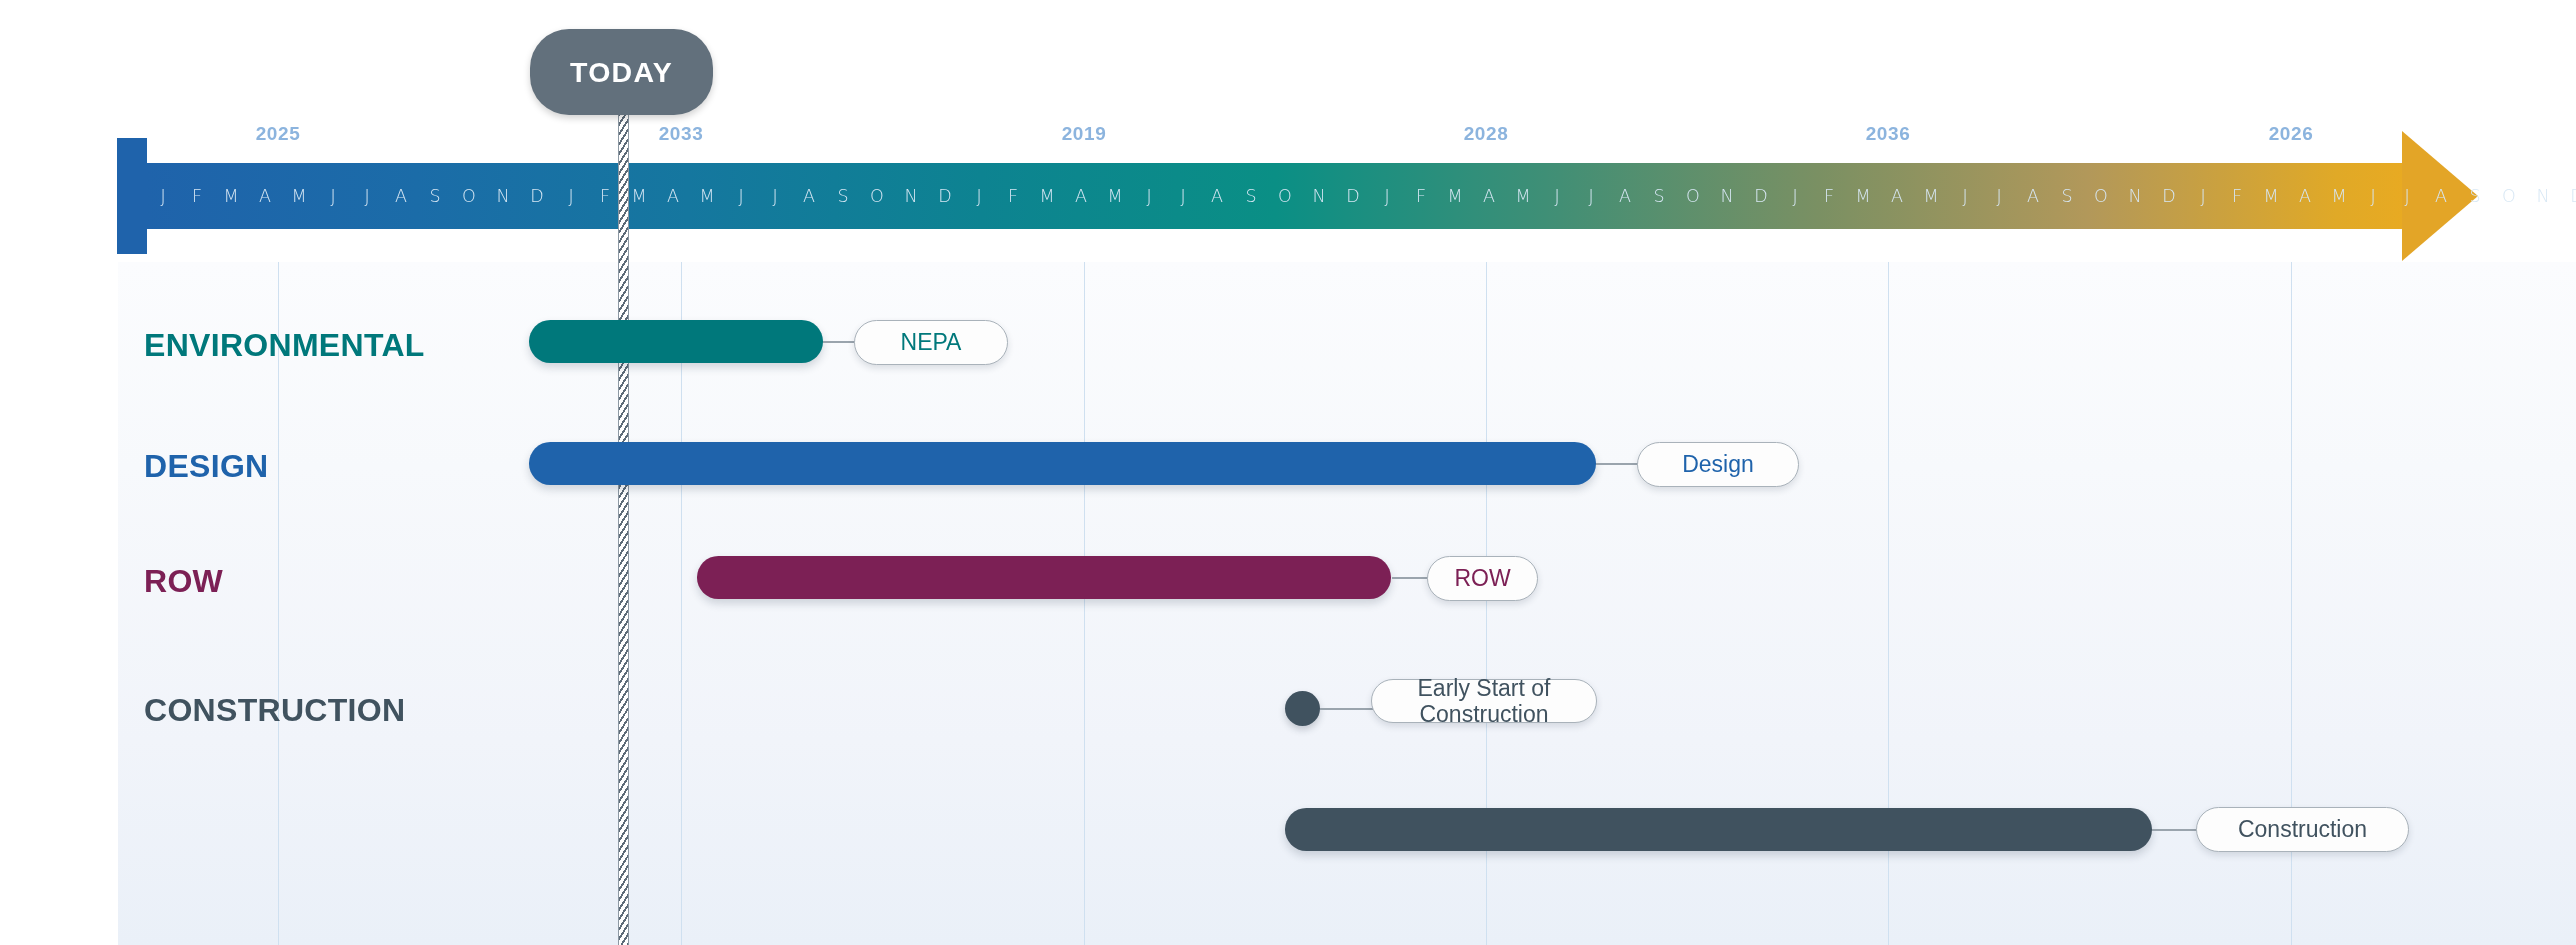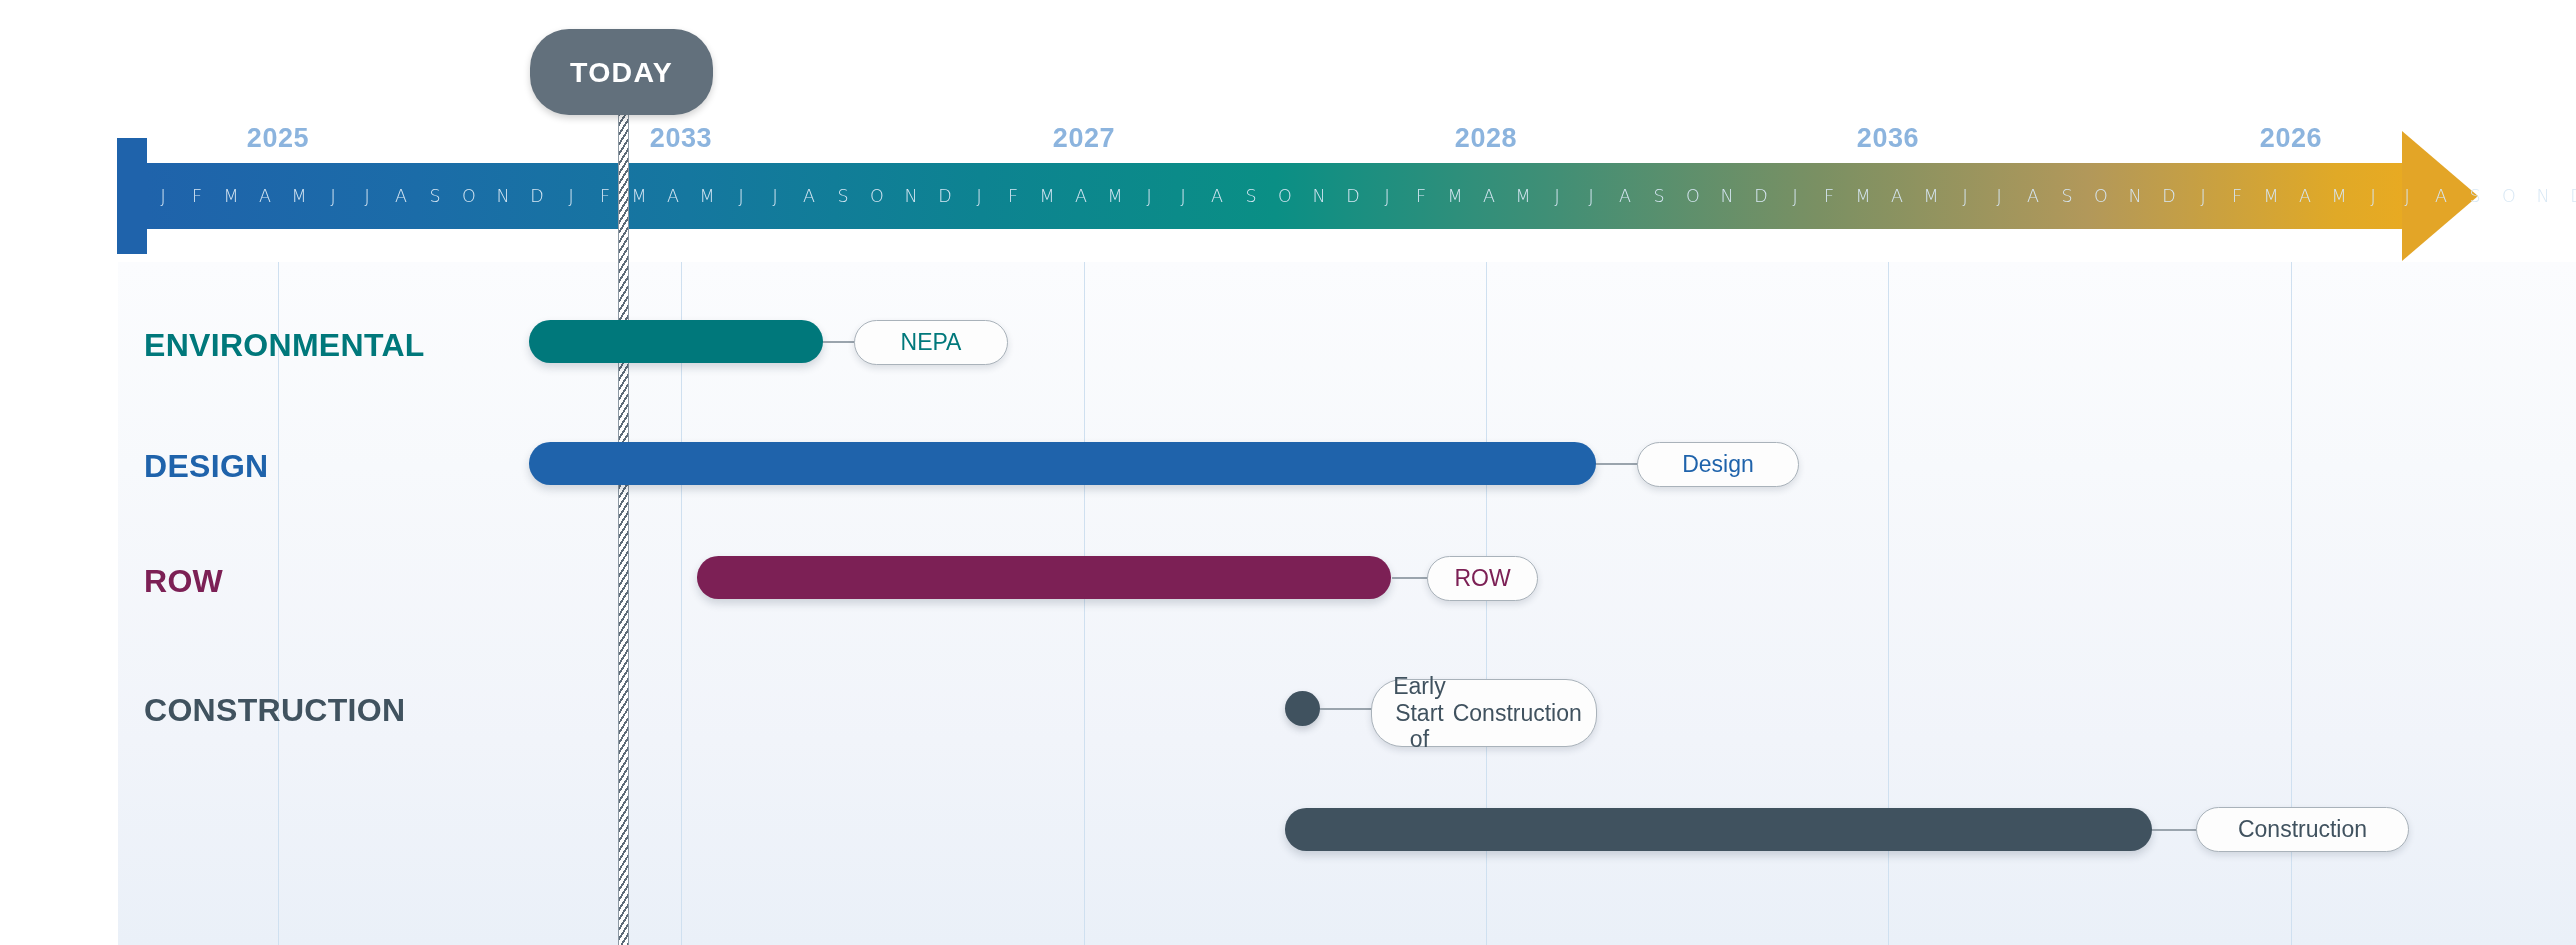--- a/index.html
+++ b/index.html
@@ -96,21 +96,21 @@
     font-family: "DejaVu Sans", sans-serif;
     font-weight: 300;
     letter-spacing: 0px;
   }
 
   .year-label {
     position: absolute;
     top: 123px;
     transform: translateX(-50%);
     color: #8cb4de;
-    font-size: 27px;
+    font-size: 19px;
     font-weight: bold;
     font-family: "Liberation Sans", sans-serif;
     letter-spacing: 0.6px;
   }
 
   
   .today-badge {
     position: absolute;
     left: 530px;
     top: 29px;
@@ -278,21 +278,21 @@
       <div class="month-cell">A</div>
       <div class="month-cell">S</div>
       <div class="month-cell">O</div>
       <div class="month-cell">N</div>
       <div class="month-cell">D</div>
       <div class="month-cell">J</div>
     </div>
 
   <div class="year-label" style="left:278px">2025</div>
   <div class="year-label" style="left:681px">2033</div>
-  <div class="year-label" style="left:1084px">2027</div>
+  <div class="year-label" style="left:1084px">2019</div>
   <div class="year-label" style="left:1486px">2028</div>
   <div class="year-label" style="left:1888px">2036</div>
   <div class="year-label" style="left:2291px">2026</div>
 
   <div class="today-line"></div>
   <div class="today-badge">TODAY</div>
 
   <div class="row-label" style="left:144px; top:327px; color:#00787b;">ENVIRONMENTAL</div>
   <div class="bar" style="left:529px; top:320px; width:294px; background:#00787b;"></div>
   <div class="connector" style="left:823px; top:341px; width:32px;"></div>
@@ -305,21 +305,21 @@
 
   <div class="row-label" style="left:144px; top:563px; color:#7c2055;">ROW</div>
   <div class="bar" style="left:697px; top:556px; width:694px; background:#7c2055;"></div>
   <div class="connector" style="left:1392px; top:577px; width:37px;"></div>
   <div class="pill" style="left:1427px; top:556px; width:111px; height:45px; color:#7c2055;">ROW</div>
 
   <div class="row-label" style="left:144px; top:692px; color:#40525f;">CONSTRUCTION</div>
 
   <div class="milestone-dot" style="left:1285px; top:691px;"></div>
   <div class="connector" style="left:1320px; top:708px; width:53px;"></div>
-  <div class="pill" style="left:1371px; top:679px; width:226px; height:68px; color:#40525f; flex-direction:row;">
+  <div class="pill" style="left:1371px; top:679px; width:226px; height:44px; color:#40525f; flex-direction:column;">
     <span>Early Start of</span>
     <span>Construction</span>
   </div>
 
   <div class="bar" style="left:1285px; top:808px; width:867px; background:#40525f;"></div>
   <div class="connector" style="left:2152px; top:829px; width:45px;"></div>
   <div class="pill" style="left:2196px; top:807px; width:213px; height:45px; color:#40525f;">Construction</div>
 
 </div>
 

